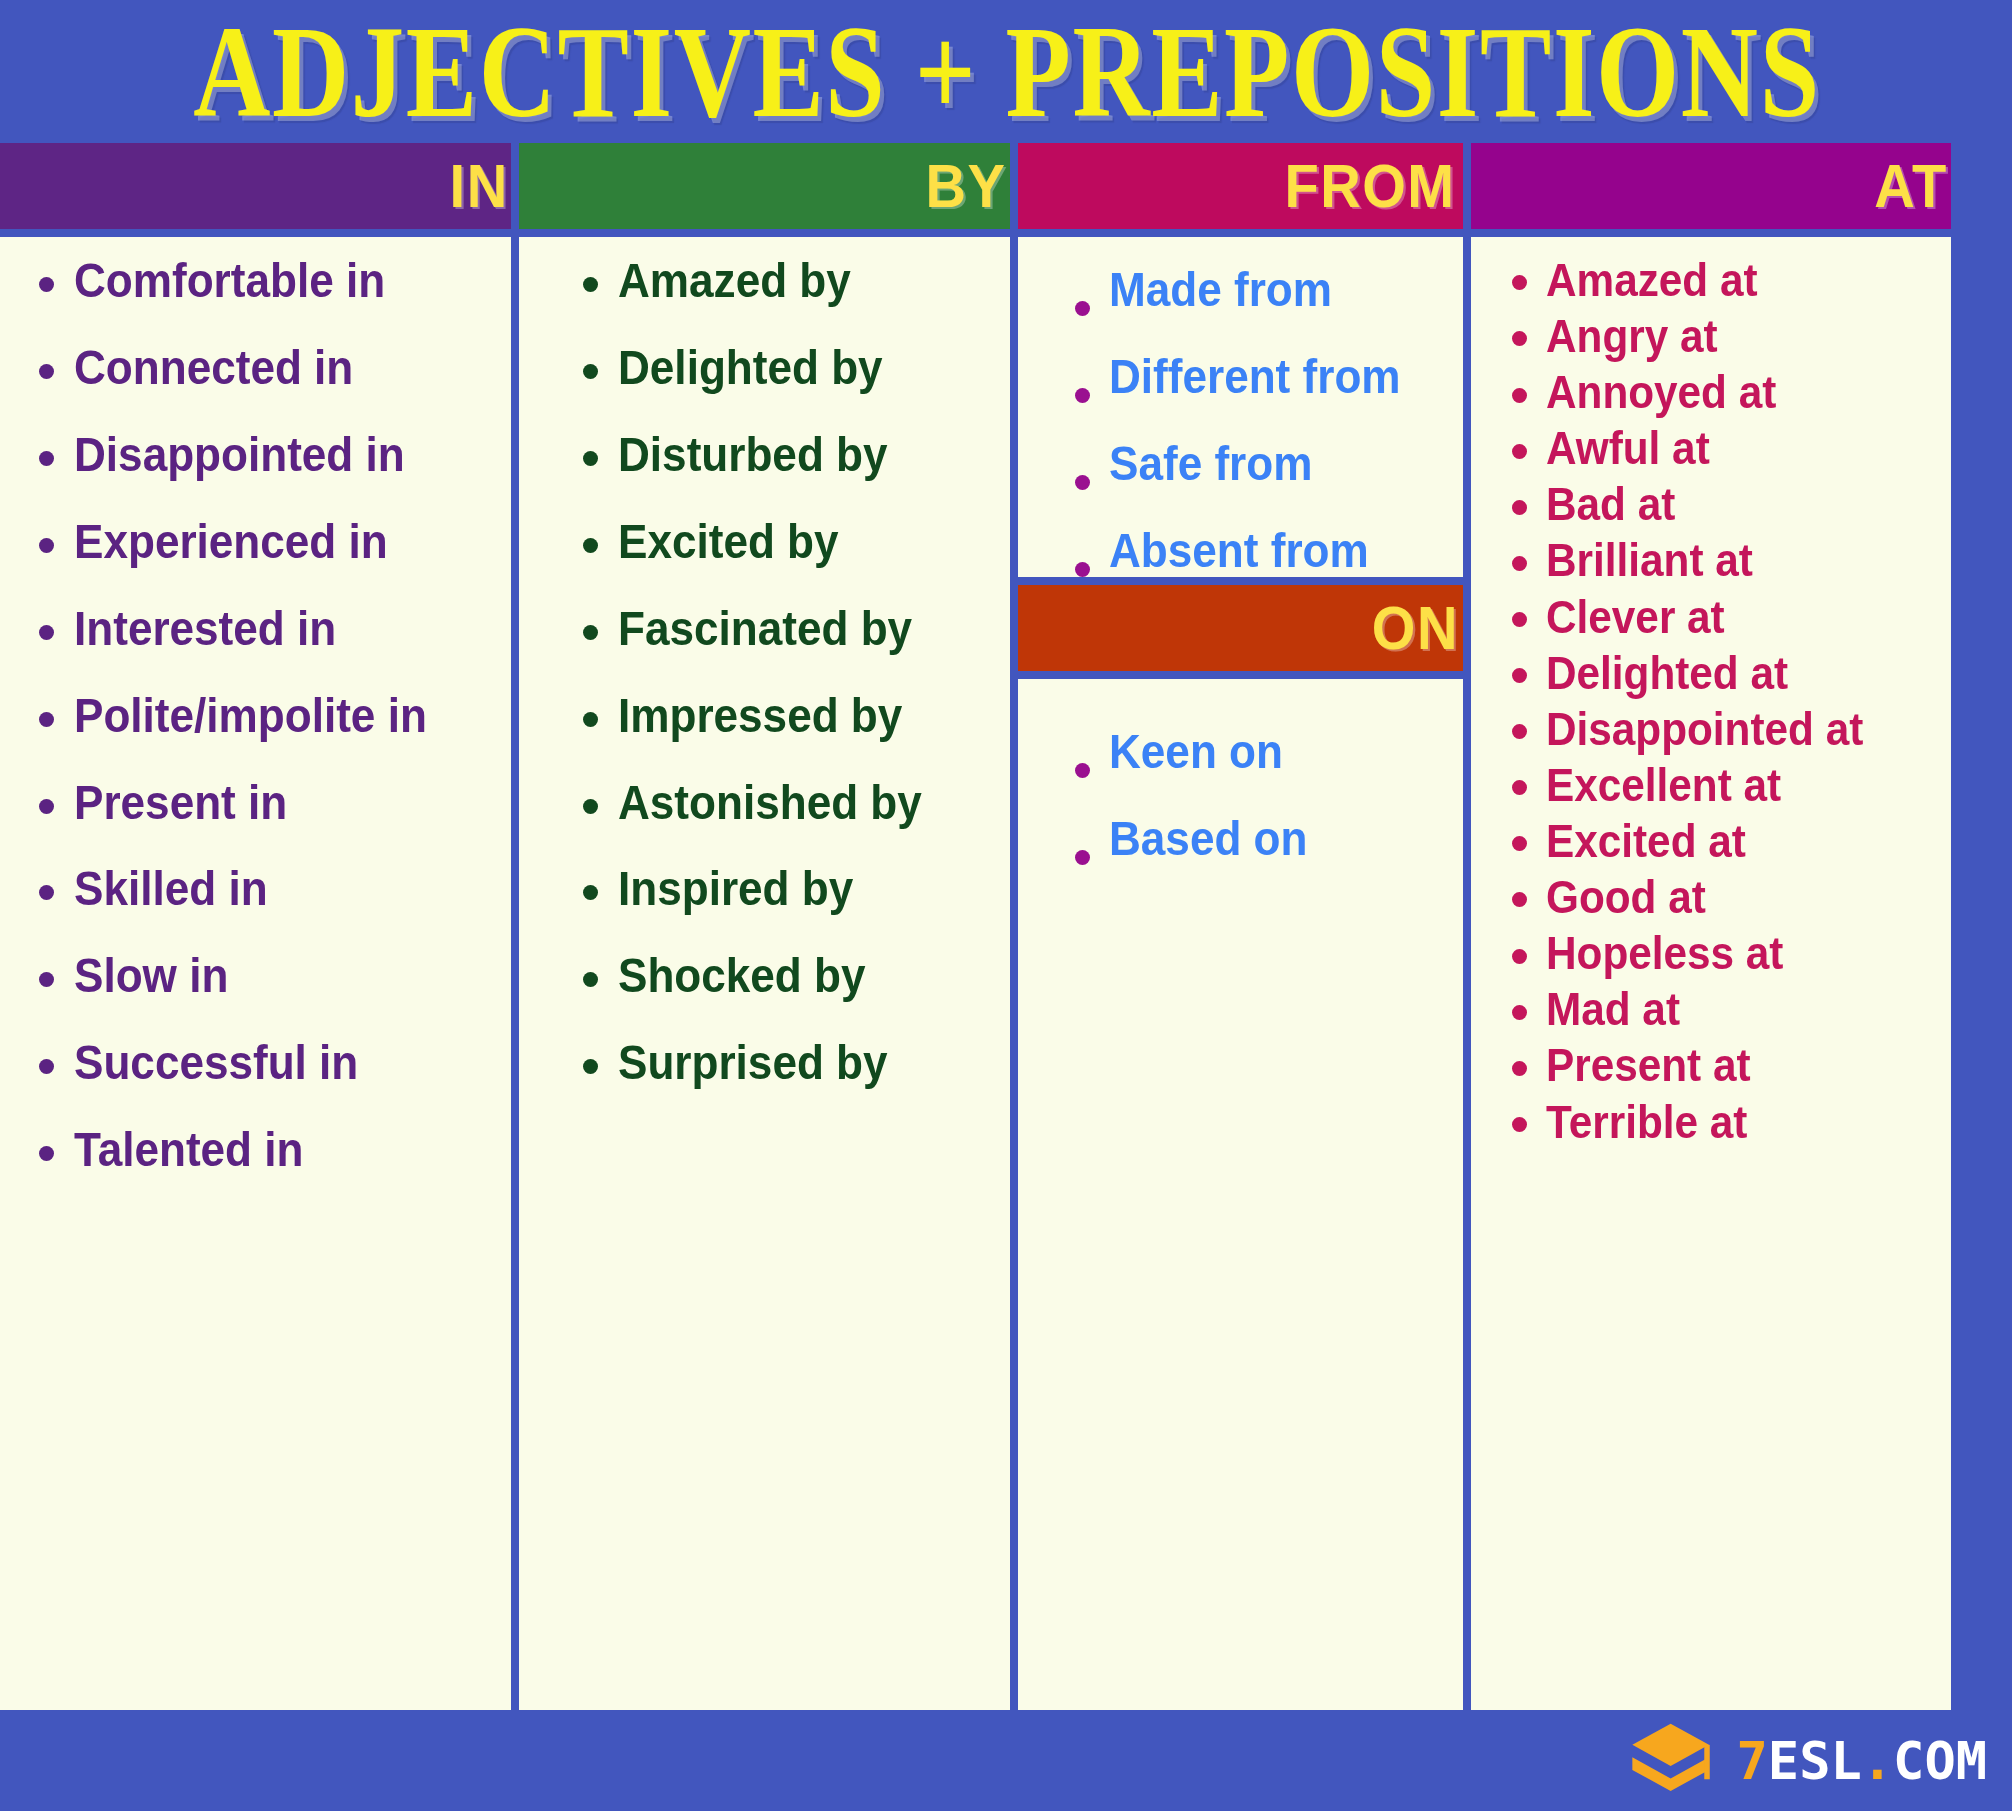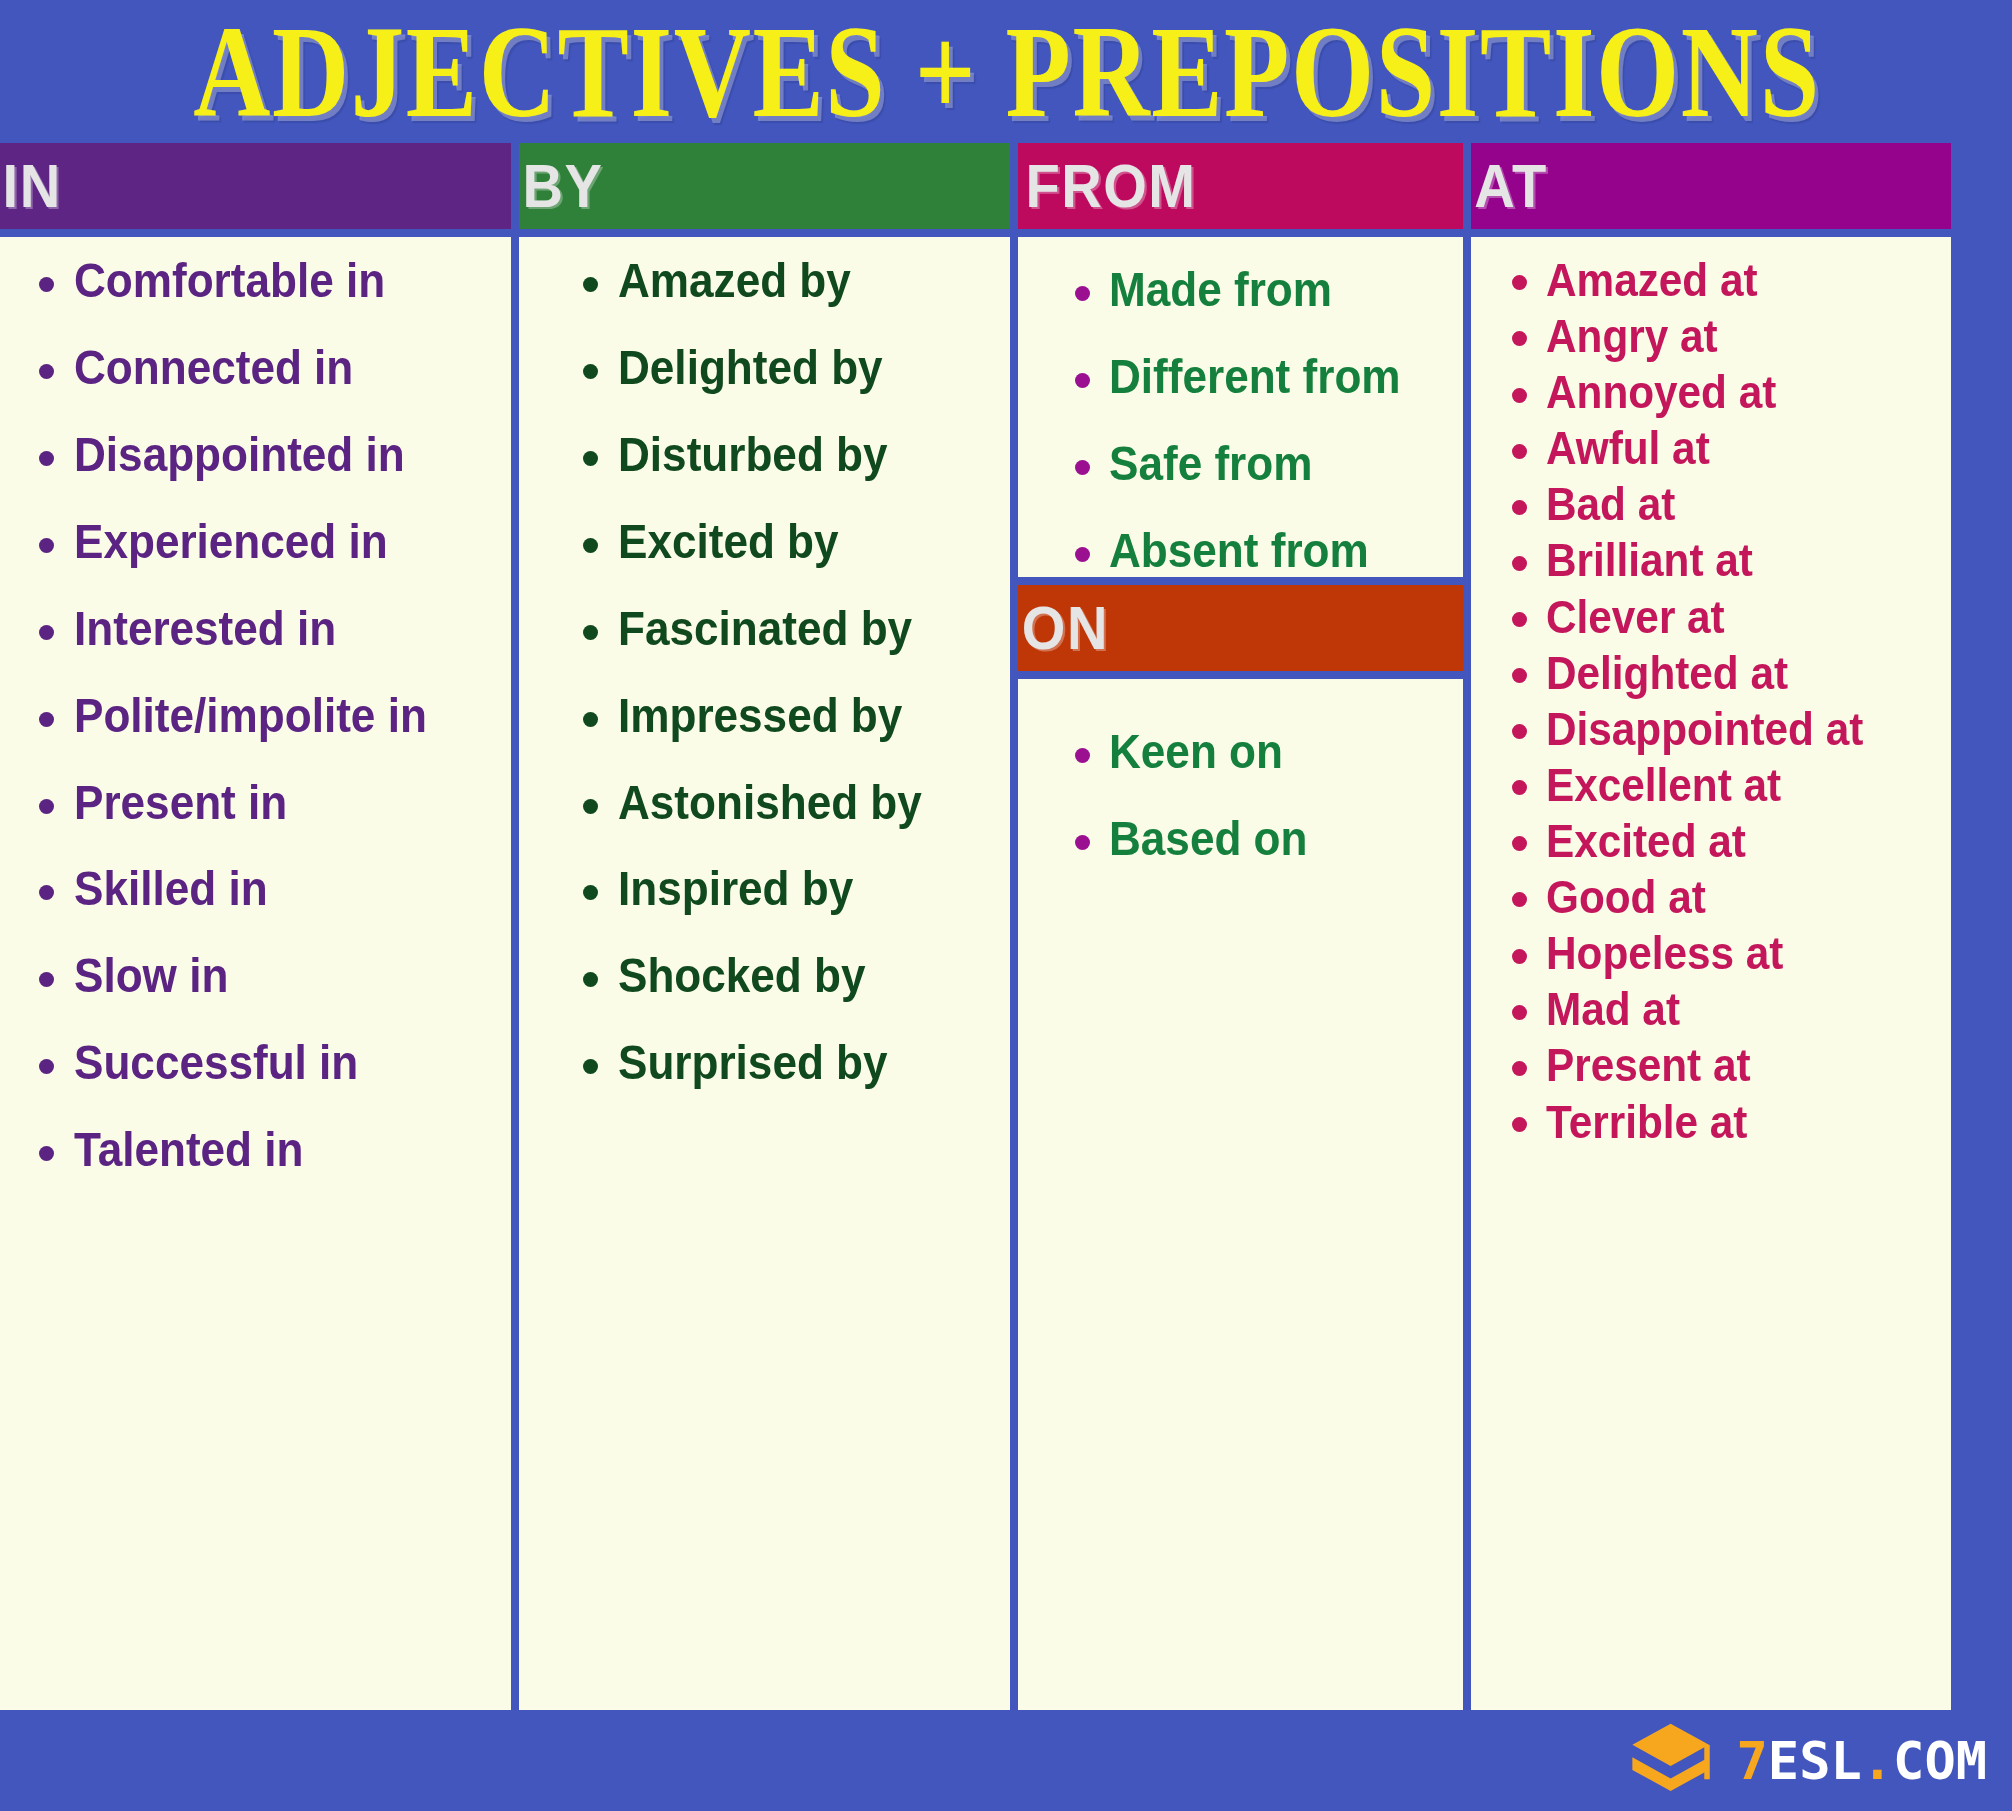--- a/index.html
+++ b/index.html
@@ -37,22 +37,22 @@
   }
   .col{ position:relative; display:flex; flex-direction:column; }
   .col-1{ width:511px; }
   .gap{ width:7.9px; background:#4256be; flex:0 0 7.9px; }
   .col-2{ width:491px; }
   .col-3{ width:445px; }
   .col-4{ width:480px; }
 
   .head{
     height:86px; flex:0 0 86px;
-    display:flex; align-items:center; justify-content:flex-start;
-    color:#e5e5e5;
+    display:flex; align-items:center; justify-content:flex-end;
+    color:#fde047;
     font-weight:700;
     font-size:61px;
     letter-spacing:1.6px;
     transform:none;
     text-shadow:2.4px 2.4px 0 rgba(255,255,255,0.30);
   }
   .head span{ display:block; transform:scaleX(0.92); }
   .head-sep{ height:7.9px; flex:0 0 7.9px; background:#4256be; }
 
   .body{
@@ -88,21 +88,21 @@
   
   .col-1 ul.items{ padding-left:39px; }
   .col-1 ul.items li{ color:#5b2382; }
   .col-1 ul.items li .dot{ background:#5b2382; }
 
   .col-2 ul.items{ padding-left:64px; }
   .col-2 ul.items li{ color:#11491e; }
   .col-2 ul.items li .dot{ background:#11491e; }
 
   .col-3 ul.items{ padding-left:57px; }
-  .col-3 ul.items li{ color:#15803d; }
+  .col-3 ul.items li{ color:#3b82f6;align-items:flex-end; }
   .col-3 ul.items li .dot{ background:#9a1090; }
 
   .col-4 ul.items{ padding-left:41px; }
   .col-4 ul.items li{ color:#c4165b; }
   .col-4 ul.items li .dot{ background:#c4165b; }
   .col-4 ul.items li{ margin-bottom:6.3px; font-size:47px; }
   .col-4 ul.items li .dot{ margin-top:20.4px; }
 
   
   #footer{

